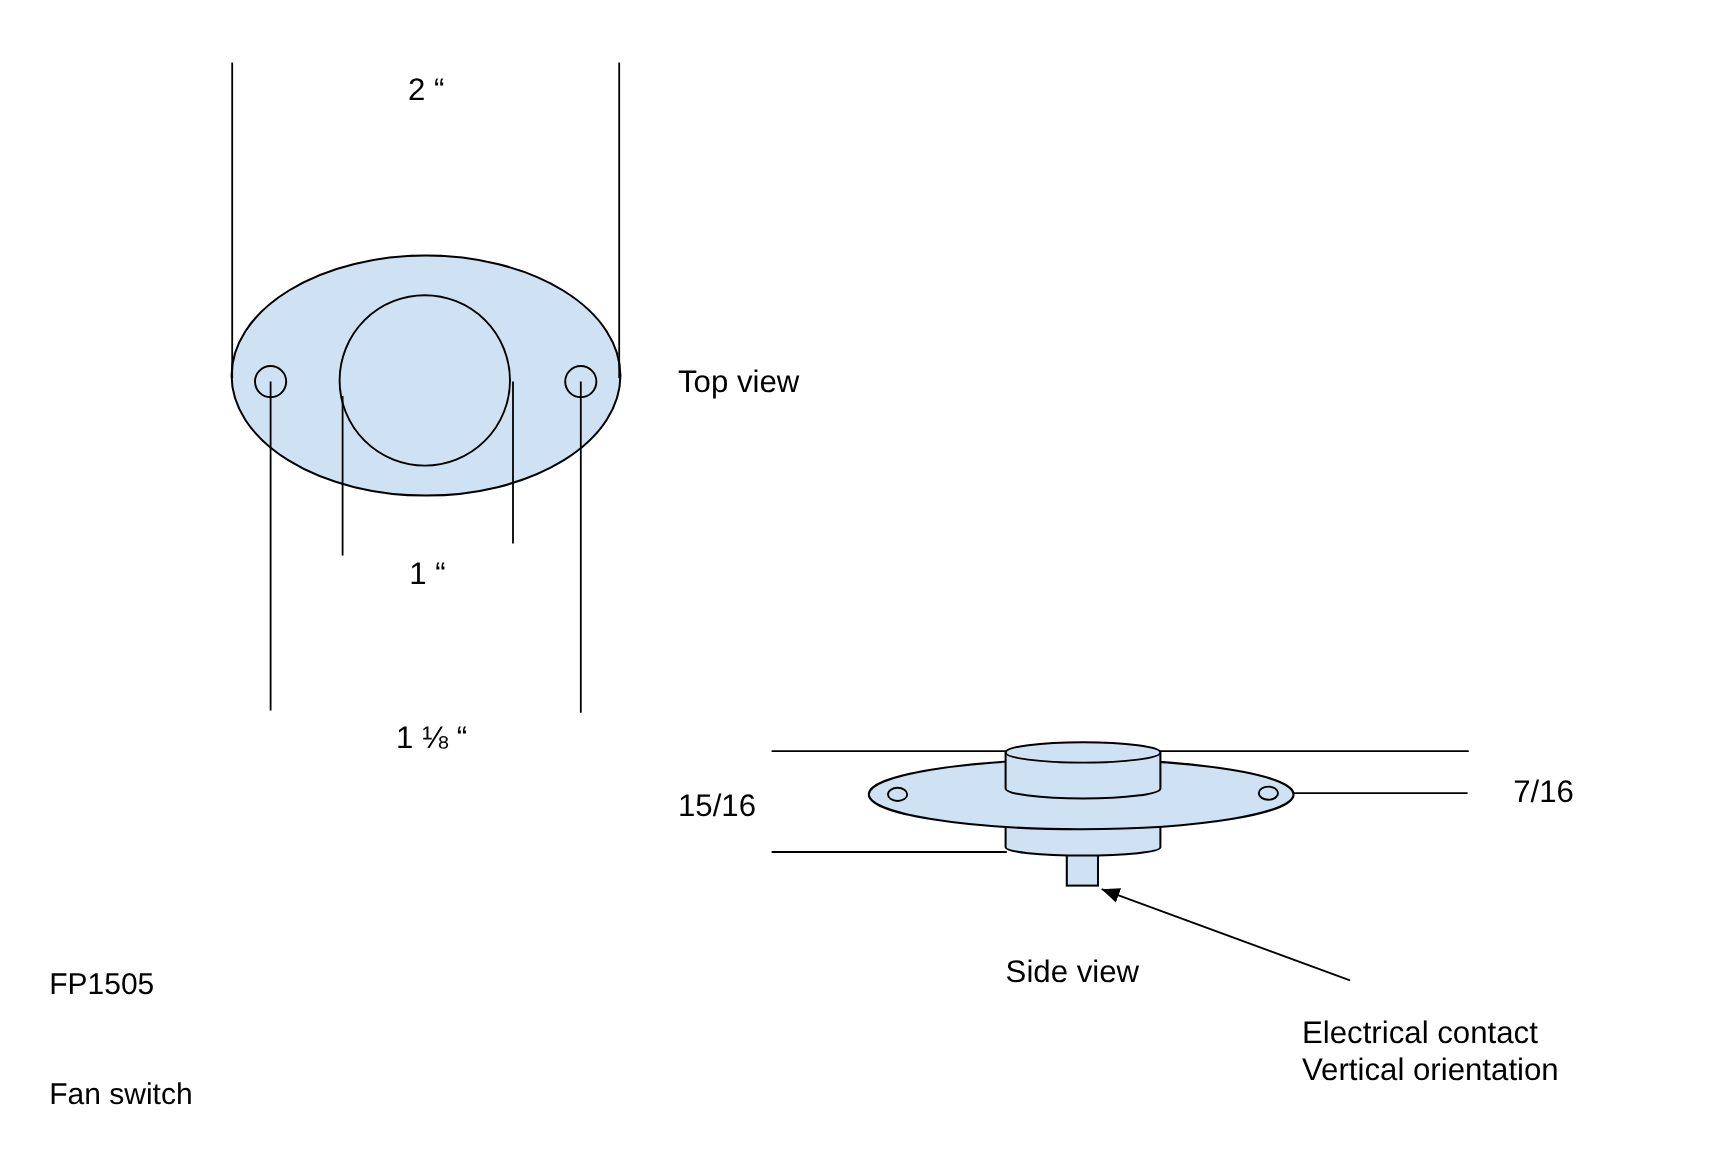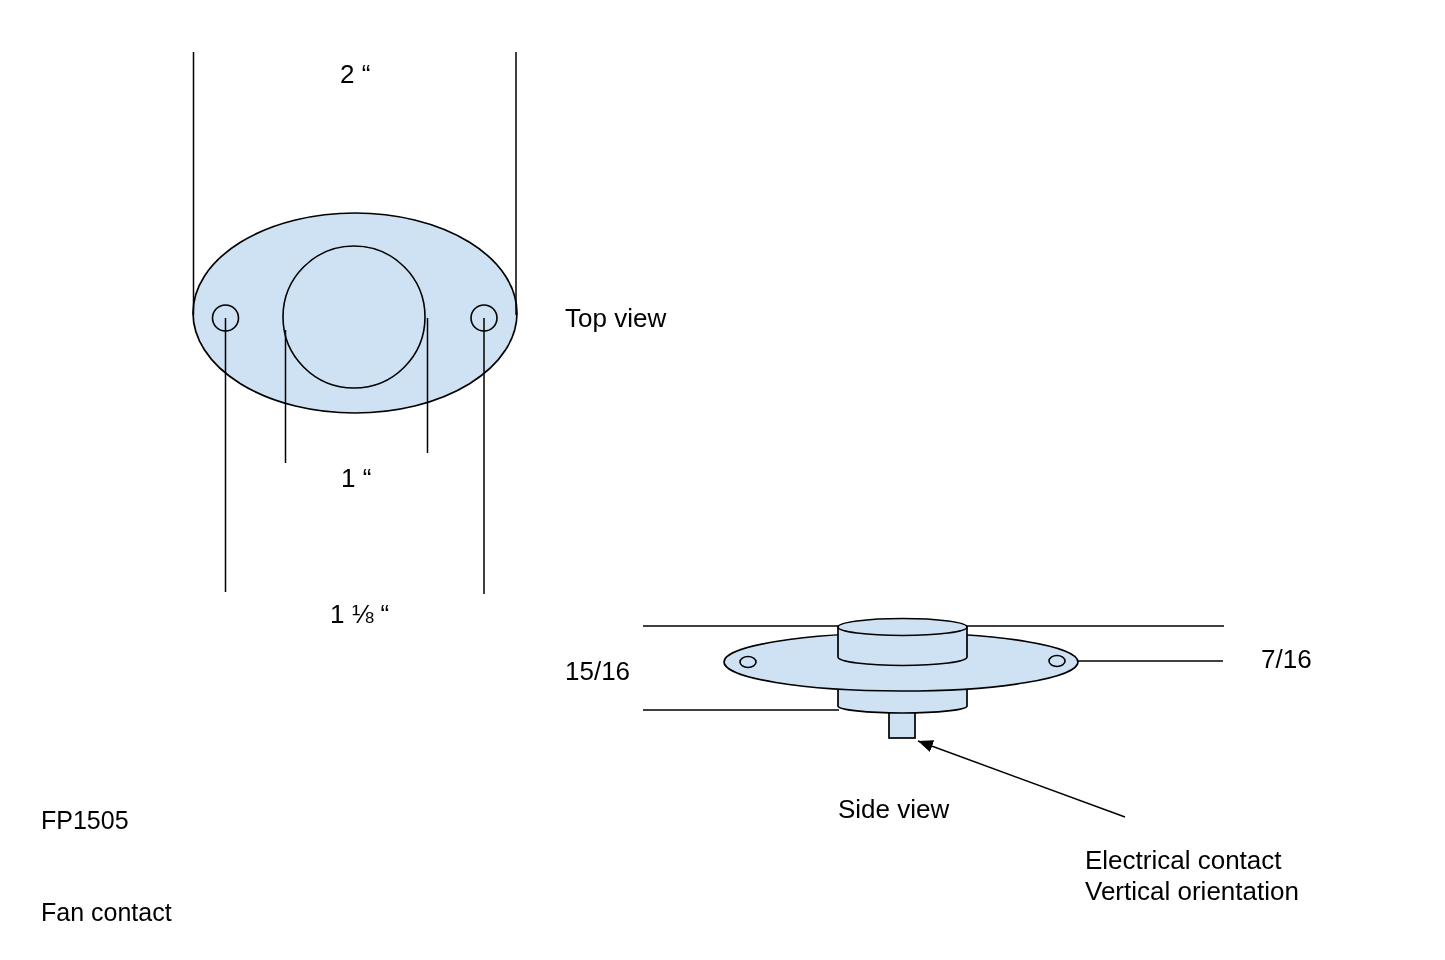--- a/index.html
+++ b/index.html
@@ -95,18 +95,18 @@
     <text x="565" y="680" class="lbl">15/16</text>
     <text x="1261" y="668" class="lbl">7/16</text>
     <text x="838" y="818" class="lbl">Side view</text>
     <text x="1085" y="869" class="lbl">Electrical contact</text>
     <text x="1085" y="900" class="lbl">Vertical orientation</text>
   </g>
 </svg>
 
 <div class="spec-block">
   <div>FP1505</div>
-  <div>Fan contact</div>
+  <div>Fan switch</div>
   
   
   
   
 </div>
 
 </body></html>

